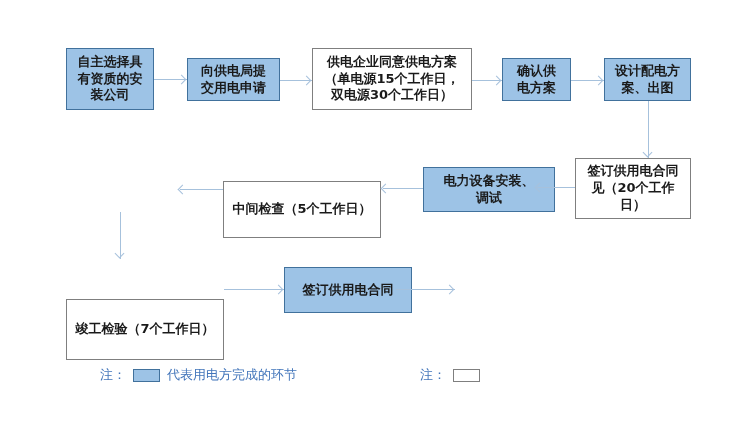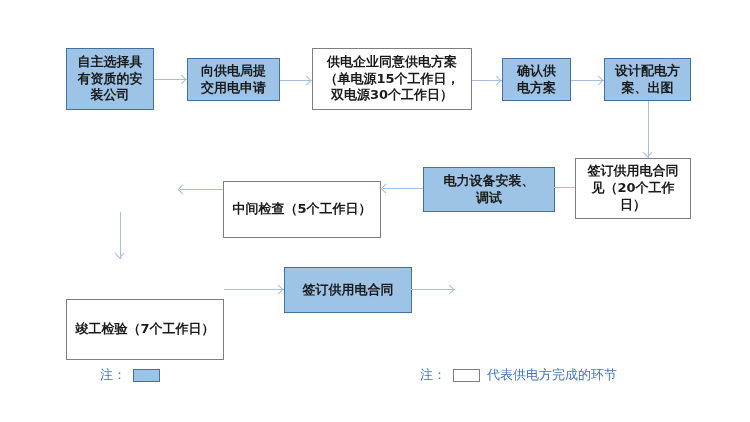--- a/index.html
+++ b/index.html
@@ -143,20 +143,20 @@
     <div class="arrow-head right" style="left:275px; top:286px;"></div>
   </div>
   <div>
     <div class="arrow-line h" style="left:396px; top:289px; width:59px;"></div>
     <div class="arrow-head right" style="left:446px; top:286px;"></div>
   </div>
 
   <div class="legend" style="left:100px; top:366px;">
     <span>注：</span>
     <span class="swatch consumer"></span>
+    <span>代表用电方完成的环节</span>
   </div>
   <div class="legend" style="left:420px; top:366px;">
     <span>注：</span>
     <span class="swatch supplier"></span>
-    <span>代表供电方完成的环节</span>
   </div>
 
 </div>
 
 </body></html>

